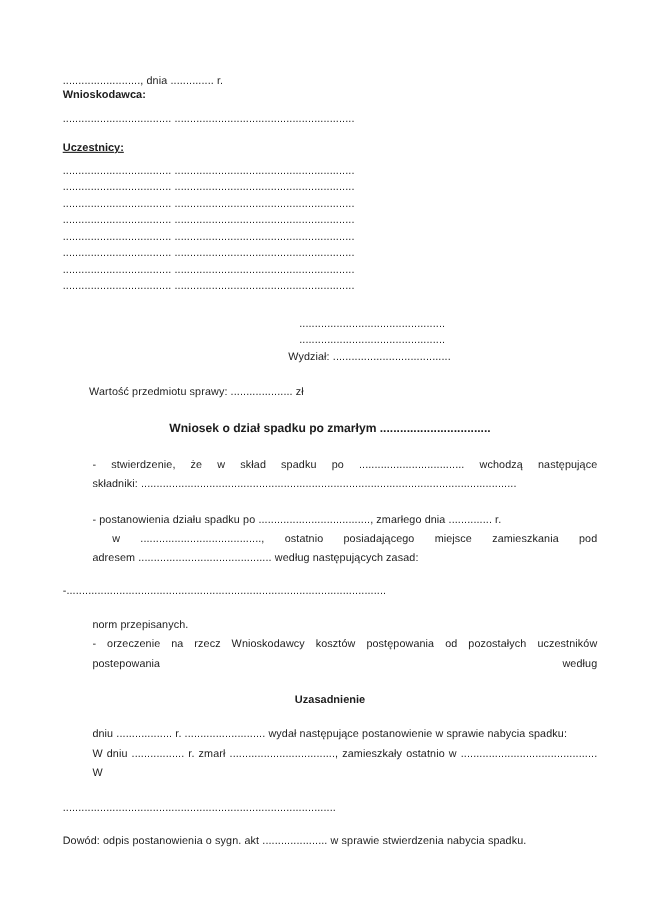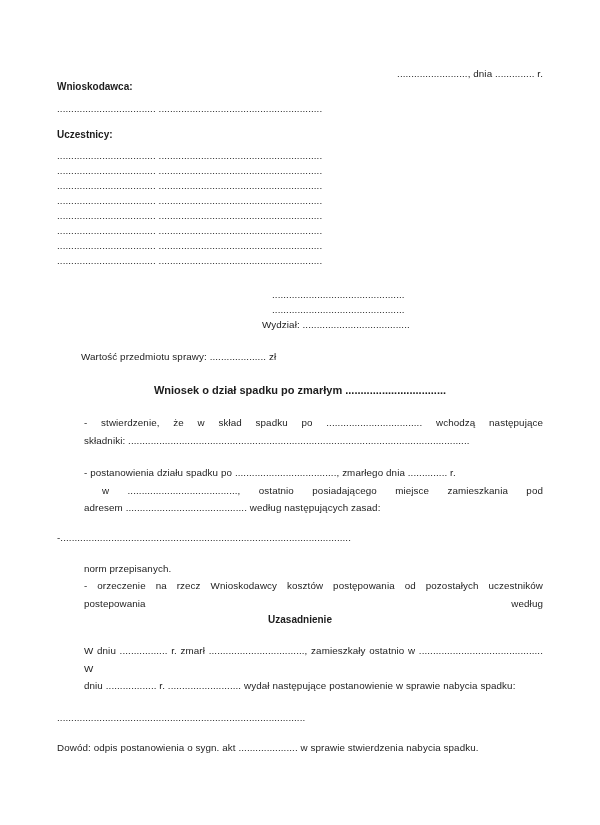--- a/index.html
+++ b/index.html
@@ -6,21 +6,21 @@
   body {
     width: 600px; height: 825px;
     background: #ffffff;
     font-family: "Liberation Sans", sans-serif;
     color: #1c1c1c;
     overflow: hidden;
   }
   .page { padding: 66px 57px 0 57px; width: 486px; }
   .t { font-size: 9.8px; line-height: 15px; letter-spacing: 0.1px; }
 
-  .date-line { text-align: right; }
+  .date-line { text-align: left; }
 
   .field-label { font-weight: 700; font-size: 10px; }
   .fill-line { margin-top: 9px; }
   .participants .fill-line { margin-top: 0; line-height: 15px; }
   .participants .fill-line:first-of-type { margin-top: 8px; }
 
   .court-block { margin-left: 205px; margin-top: 19px; }
   .court-block .fill-line { margin-top: 0; line-height: 15px; padding-left: 10px; }
   .court-block .division { padding-left: 0; }
 
@@ -37,40 +37,41 @@
   .intro { margin-top: 19px; }
 
   .para { margin-top: 15px; }
   .para .ln { line-height: 17.5px; margin-left: 27px; }
   .ln-just { text-align: justify; text-align-last: justify; }
   .ln-indent { padding-left: 18px; }
 
   .dash-line { margin-top: 13px; }
 
   .section-heading {
+    margin-top: 17px;
     text-align: center;
     font-weight: 700;
     font-size: 10px;
     line-height: 15px;
   }
 
   .standalone-line { margin-top: 15px; }
   .evidence-line { margin-top: 15px; }
 </style>
 </head>
 <body>
 
 <div class="page">
 
   <div class="t date-line">........................., dnia .............. r.</div>
 
   <div class="field-label">Wnioskodawca:</div>
   <div class="t fill-line">...................................  ..........................................................</div>
 
-  <div class="field-label" style="margin-top:13px;">Uczestnicy:</div>
+  <div class="field-label" style="margin-top:13px;text-decoration:underline;">Uczestnicy:</div>
   <div class="participants">
     <div class="t fill-line">...................................  ..........................................................</div>
     <div class="t fill-line">...................................  ..........................................................</div>
     <div class="t fill-line">...................................  ..........................................................</div>
     <div class="t fill-line">...................................  ..........................................................</div>
     <div class="t fill-line">...................................  ..........................................................</div>
     <div class="t fill-line">...................................  ..........................................................</div>
     <div class="t fill-line">...................................  ..........................................................</div>
     <div class="t fill-line">...................................  ..........................................................</div>
   </div>
@@ -100,21 +101,21 @@
   <div class="t dash-line">-.......................................................................................................</div>
 
   <div class="para">
     <div class="t ln">norm przepisanych.</div>
     <div class="t ln ln-just">- orzeczenie na rzecz Wnioskodawcy kosztów postępowania od pozostałych uczestników postepowania według</div>
   </div>
 
   <div class="section-heading">Uzasadnienie</div>
 
   <div class="para">
+    <div class="t ln">dniu .................. r. .......................... wydał następujące postanowienie w sprawie nabycia spadku:</div>
     <div class="t ln ln-just">W dniu ................. r. zmarł .................................., zamieszkały ostatnio w ............................................ W</div>
-    <div class="t ln">dniu .................. r. .......................... wydał następujące postanowienie w sprawie nabycia spadku:</div>
   </div>
 
   <div class="t standalone-line">........................................................................................</div>
 
   <div class="t evidence-line">Dowód: odpis postanowienia o sygn. akt ..................... w sprawie stwierdzenia nabycia spadku.</div>
 
 </div>
 
 </body></html>

